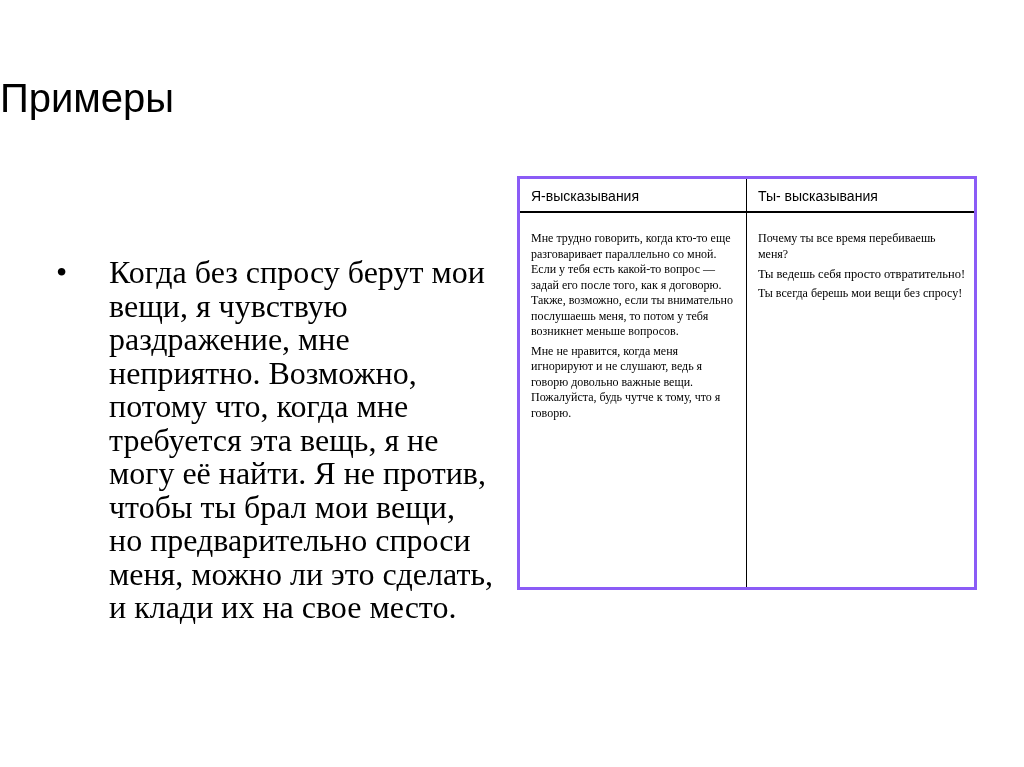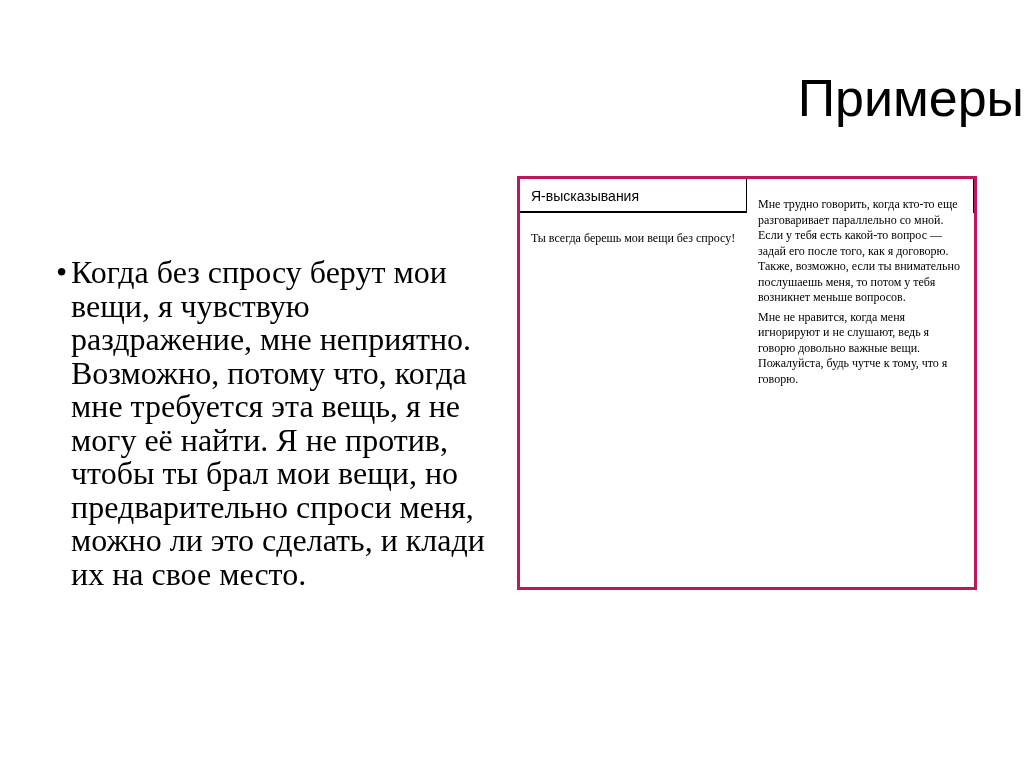--- a/index.html
+++ b/index.html
@@ -1,31 +1,31 @@
 <!DOCTYPE html>
 <html><head>
   <meta charset="utf-8">
   <style>
     html, body { margin: 0; padding: 0; background: #ffffff; }
     body { width: 1024px; height: 767px; position: relative; overflow: hidden; color: #000; }
     .slide-title {
-      position: absolute; left: 0; top: 62px; width: 1024px; text-align: right;
-      font-family: "Liberation Sans", sans-serif; font-size: 52px; line-height: 72px; font-weight: normal;
+      position: absolute; left: 0; top: 62px; width: 1024px; text-align: left;
+      font-family: "Liberation Sans", sans-serif; font-size: 40px; line-height: 72px; font-weight: normal;
     }
     .bullet-block {
       position: absolute; left: 56px; top: 256px; width: 440px;
       font-family: "Liberation Serif", serif; font-size: 32px; line-height: 33.5px;
     }
     .bullet-dot {
       position: absolute; left: 0; top: 0; width: 28px;
     }
-    .bullet-text { margin-left: 15px; }
+    .bullet-text { margin-left: 53px; }
     .examples-table {
       position: absolute; left: 517px; top: 176px; width: 460px; height: 414px;
-      border: 3px solid #be185d; box-sizing: border-box; border-collapse: collapse;
+      border: 3px solid #8b5cf6; box-sizing: border-box; border-collapse: collapse;
       display: grid; grid-template-columns: 227px 1fr; grid-template-rows: 34px 1fr;
     }
     .th {
       font-family: "Liberation Sans", sans-serif; font-size: 14px; line-height: 16px;
       padding: 9px 0 0 11px; border-bottom: 2px solid #000; box-sizing: border-box;
     }
     .th.left, .td.left { border-right: 1px solid #000; }
     .td {
       font-family: "Liberation Serif", serif; font-size: 12px; line-height: 15.5px;
       padding: 18px 8px 0 11px; box-sizing: border-box;
@@ -39,20 +39,23 @@
 
 <div class="slide-title">Примеры</div>
 
 <div class="bullet-block">
   <span class="bullet-dot">•</span>
   <div class="bullet-text">Когда без спросу берут мои вещи, я чувствую раздражение, мне неприятно. Возможно, потому что, когда мне требуется эта вещь, я не могу её найти. Я не против, чтобы ты брал мои вещи, но предварительно спроси меня, можно ли это сделать, и клади их на свое место.</div>
 </div>
 
 <div class="examples-table">
   <div class="th left">Я-высказывания</div>
+  <div class="th">Ты- высказывания</div>
   <div class="td left">
     <p>Мне трудно говорить, когда кто-то еще разговаривает параллельно со мной. Если у тебя есть какой-то вопрос — задай его после того, как я договорю. Также, возможно, если ты внимательно послушаешь меня, то потом у тебя возникнет меньше вопросов.</p>
     <p>Мне не нравится, когда меня игнорируют и не слушают, ведь я говорю довольно важные вещи. Пожалуйста, будь чутче к тому, что я говорю.</p>
   </div>
   <div class="td">
+    <p>Почему ты все время перебиваешь меня?</p>
+    <p class="medium">Ты ведешь себя просто отвратительно!</p>
     <p>Ты всегда берешь мои вещи без спросу!</p>
   </div>
 </div>
 
 </body></html>

